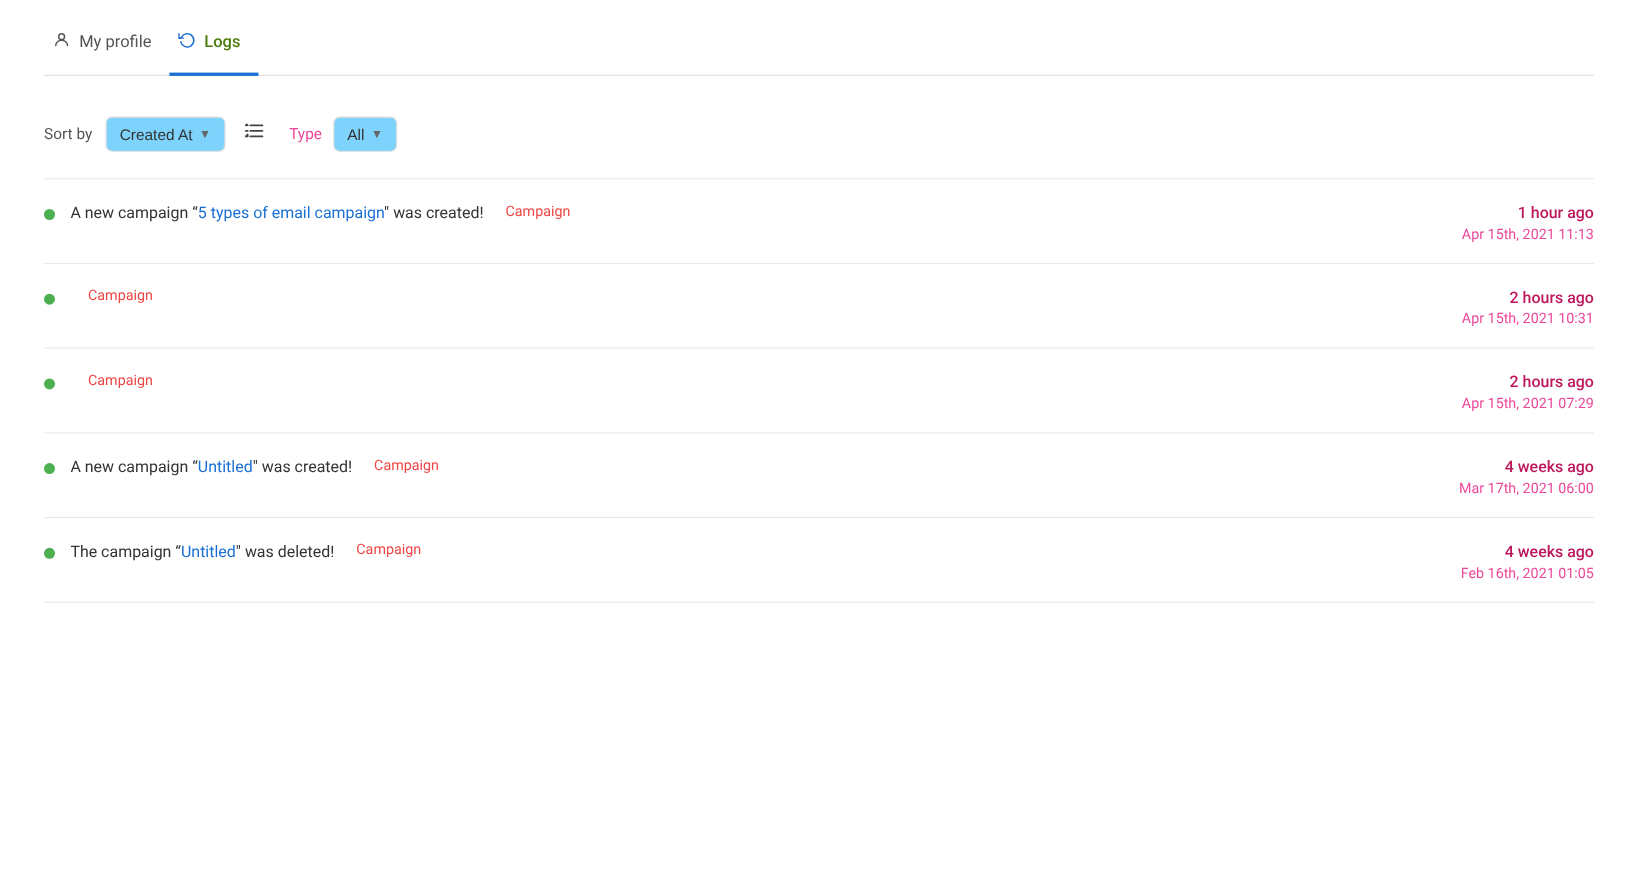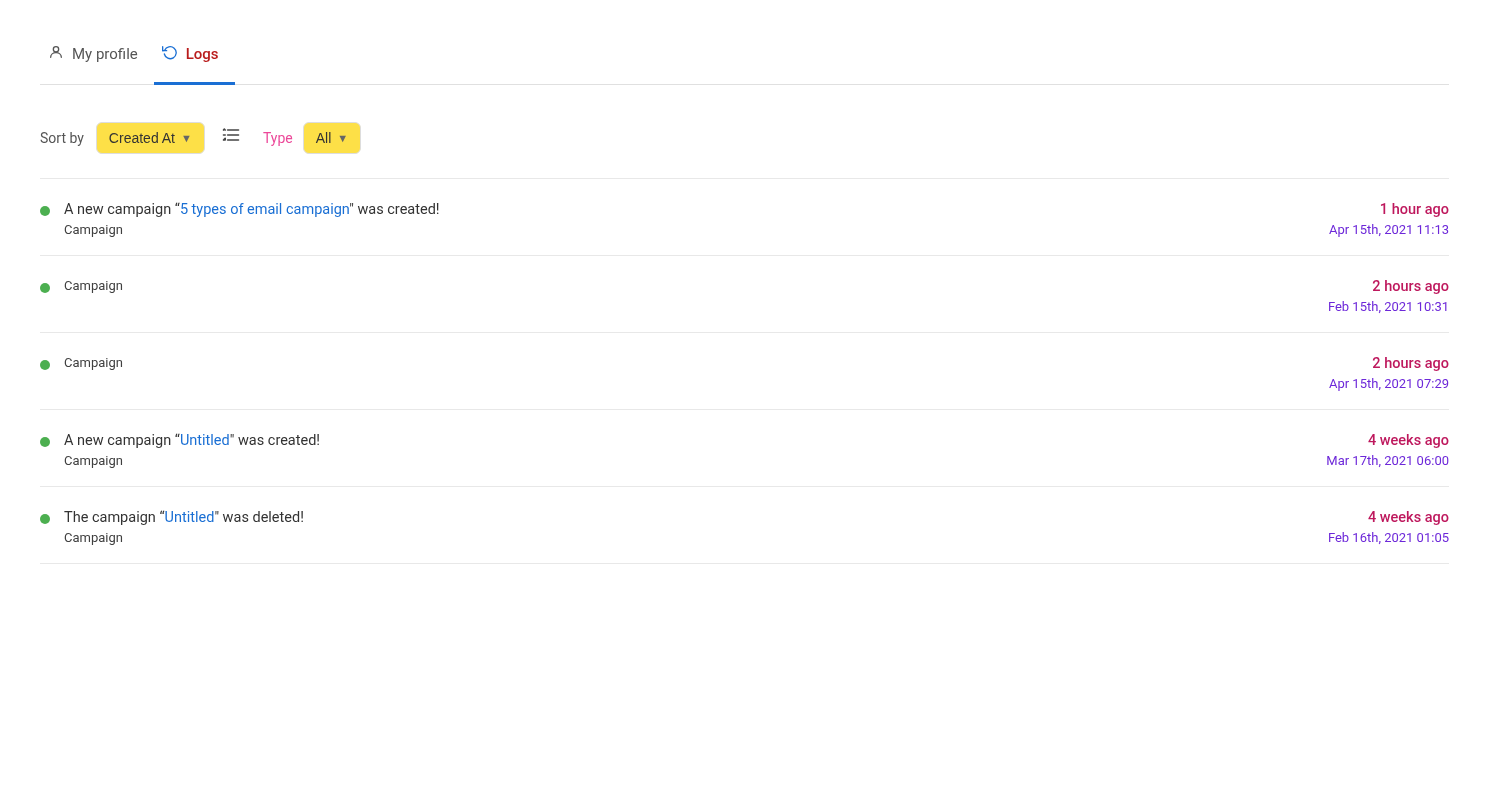--- a/index.html
+++ b/index.html
@@ -12,36 +12,36 @@
       background: #fff;
       margin: 0;
       min-height: 810px;
       padding: 0 40px;
     }
     
     .tabs {
       display: flex;
       align-items: center;
       border-bottom: 1px solid #e0e0e0;
-      padding-top: 26px;
+      padding-top: 10px;
     }
     .tab {
       display: flex;
       align-items: center;
       gap: 8px;
       padding: 18px 16px 18px 8px;
       font-size: 15px;
       color: #555;
       cursor: pointer;
       text-decoration: none;
       border-bottom: 3px solid transparent;
       margin-bottom: -1px;
     }
     .tab.active {
-      color: #b91c1c;
+      color: #4d7c0f;
       border-bottom: 3px solid #1a6fd4;
       font-weight: 500;
     }
     .tab-icon {
       font-size: 16px;
       color: #666;
     }
     .tab.active .tab-icon {
       color: #1a6fd4;
     }
@@ -54,21 +54,21 @@
     }
     .filter-label {
       color: #555;
       font-size: 14px;
       margin-right: 2px;
     }
     .filter-btn {
       display: flex;
       align-items: center;
       gap: 6px;
-      background: #fde047;
+      background: #7dd3fc;
       border: 1px solid #ddd;
       border-radius: 6px;
       padding: 7px 12px;
       font-size: 14px;
       color: #333;
       cursor: pointer;
     }
     .filter-btn .chevron {
       font-size: 11px;
       color: #666;
@@ -111,48 +111,49 @@
     .dot {
       width: 10px;
       height: 10px;
       border-radius: 50%;
       background: #4caf50;
       margin-top: 5px;
       flex-shrink: 0;
     }
     .log-text-block {
       display: flex;
-      flex-direction: column;
+      flex-direction: row;
       gap: 4px;
     }
     .log-message {
       font-size: 14.5px;
       color: #333;
     }
     .log-message a {
       color: #1a6fd4;
       text-decoration: none;
     }
     .log-type {
       font-size: 13px;
-      color: #404040;
+      color: #ef4444;
+      margin-left: 16px;
     }
     .log-time-block {
       text-align: right;
       flex-shrink: 0;
       min-width: 200px;
     }
     .log-relative {
       font-size: 14.5px;
       color: #be185d;
       font-weight: 500;
     }
     .log-absolute {
       font-size: 13px;
-      color: #6d28d9;
+      color: #ec4899;
       margin-top: 4px;
     }
   </style>
 </head>
 <body>
 
 <div class="main-container">
 
   <nav class="tabs">
     <a class="tab" href="#">
@@ -218,21 +219,21 @@
     </li>
       <li class="log-item">
       <div class="log-left">
         <span class="dot"></span>
         <div class="log-text-block">
           <span class="log-type">Campaign</span>
         </div>
       </div>
       <div class="log-time-block">
         <div class="log-relative">2 hours ago</div>
-        <div class="log-absolute">Feb 15th, 2021 10:31</div>
+        <div class="log-absolute">Apr 15th, 2021 10:31</div>
       </div>
     </li>
       <li class="log-item">
       <div class="log-left">
         <span class="dot"></span>
         <div class="log-text-block">
           <span class="log-type">Campaign</span>
         </div>
       </div>
       <div class="log-time-block">

